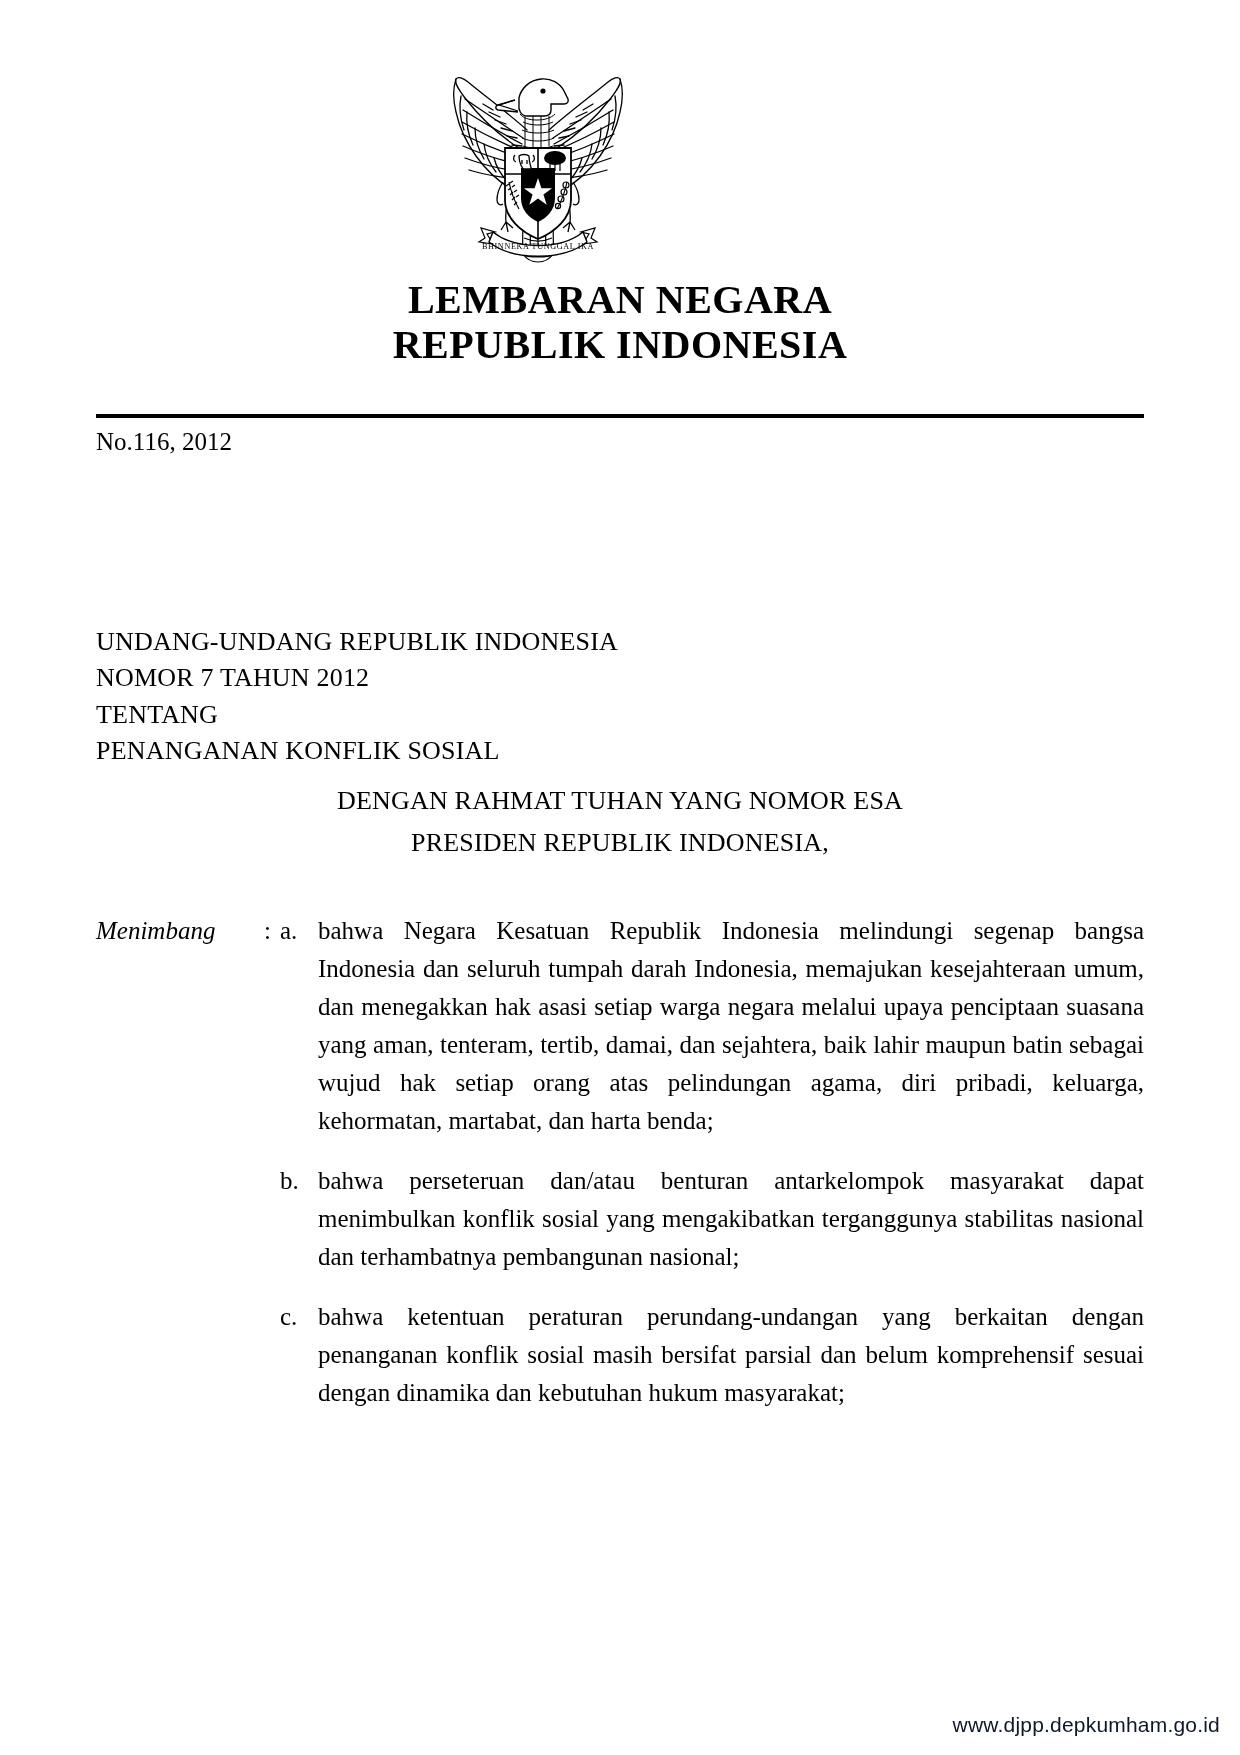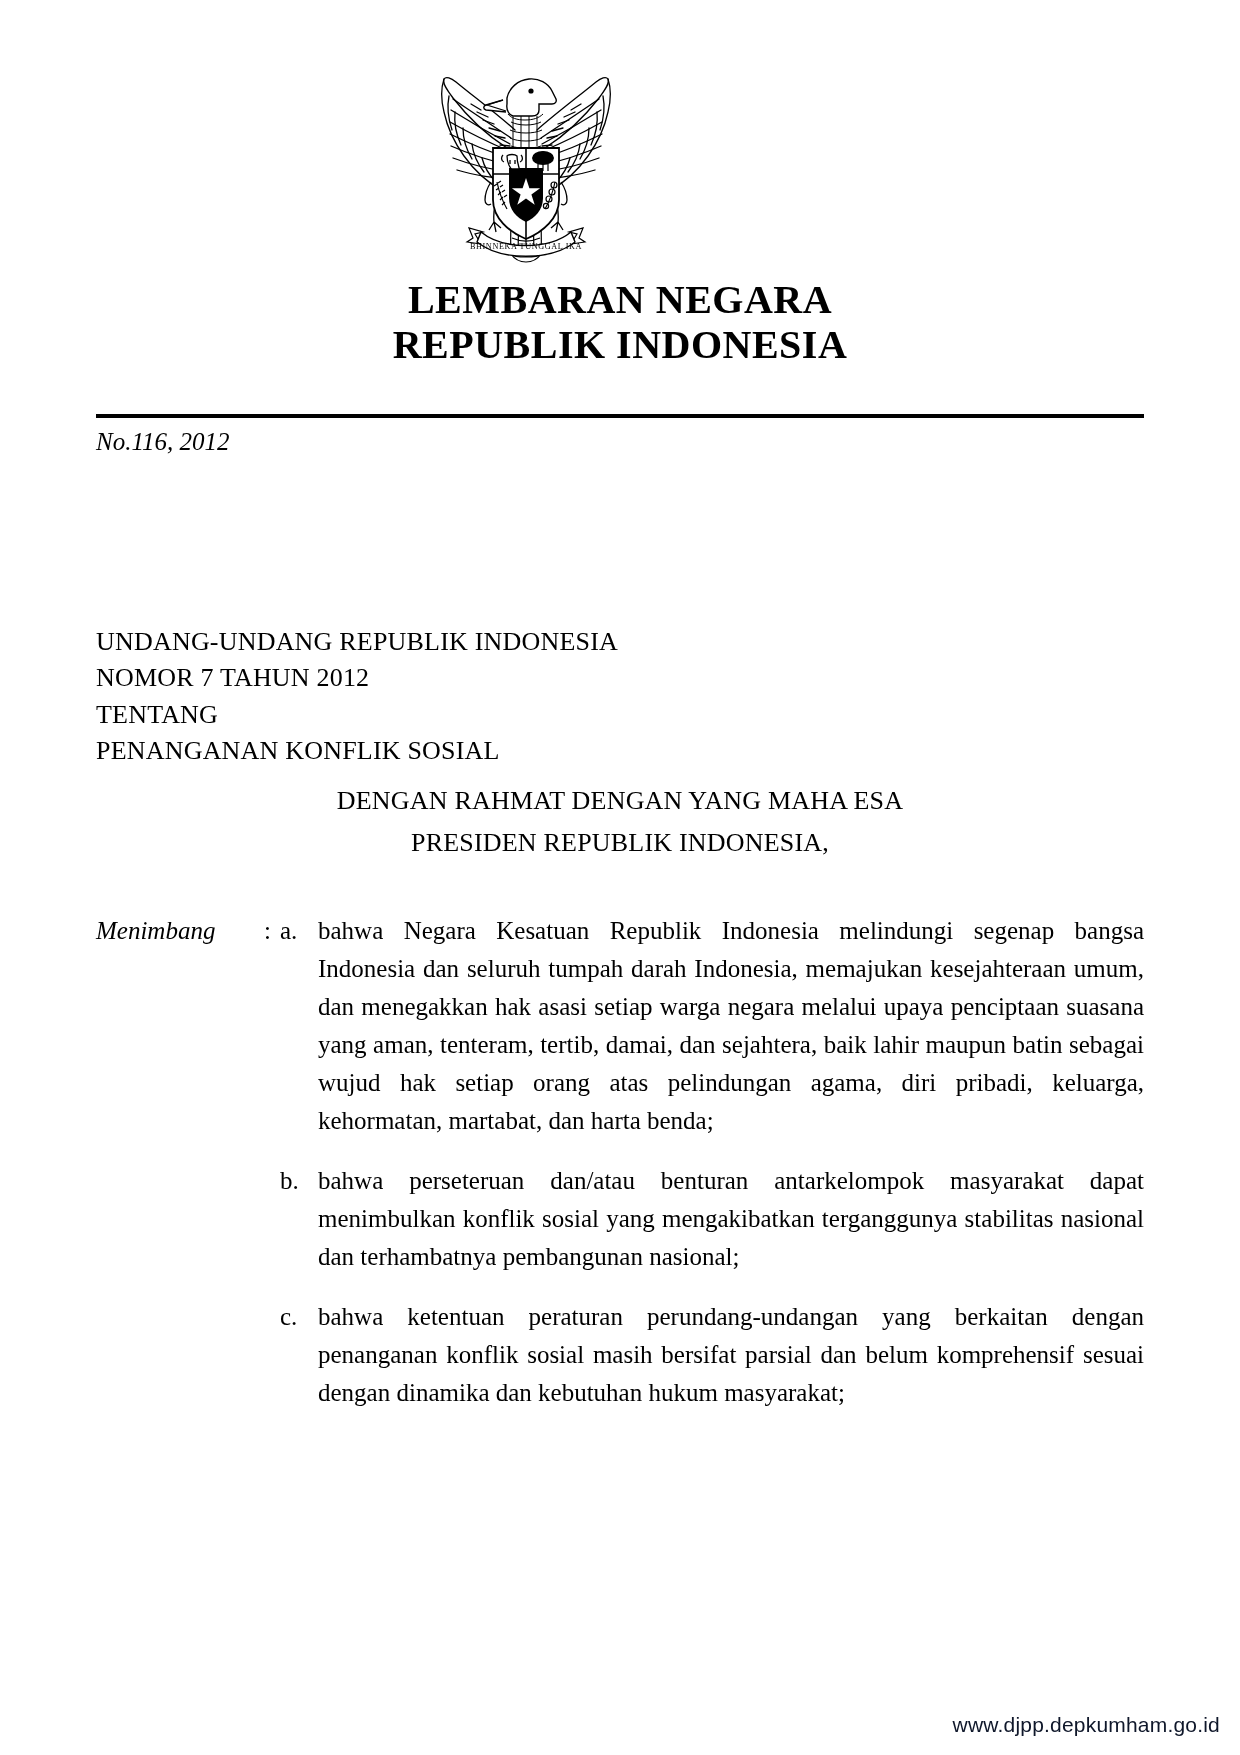--- a/index.html
+++ b/index.html
@@ -19,21 +19,21 @@
     margin: 0 auto;
     background: #ffffff;
     overflow: hidden;
     box-sizing: border-box;
   }
 
   
   .emblem-wrap {
     position: absolute;
     top: 52px;
-    left: 0;
+    left: 12px;
     width: 1052px;
     text-align: center;
   }
   .emblem {
     display: inline-block;
     width: 230px;
     height: 215px;
   }
   .emblem svg { display: block; width: 230px; height: 215px; }
 
@@ -65,21 +65,20 @@
   }
 
   
   .meta-row {
     position: absolute;
     top: 424px;
     left: 96px;
     width: 1048px;
     display: flex;
     align-items: flex-start;
-    font-style: italic;
   }
   .meta-no {
     width: 320px;
     flex: 0 0 320px;
     font-size: 25px;
     line-height: 1.45;
     white-space: nowrap;
   }
   .meta-subject {
     flex: 1 1 auto;
@@ -304,21 +303,21 @@
   </div>
 
   <div class="title-block">
     <div class="title-line">UNDANG-UNDANG REPUBLIK INDONESIA</div>
     <div class="title-line">NOMOR 7 TAHUN 2012</div>
     <div class="title-line">TENTANG</div>
     <div class="title-line">PENANGANAN KONFLIK SOSIAL</div>
   </div>
 
   <div class="enact-block">
-    <div class="enact-line">DENGAN RAHMAT DENGAN YANG MAHA ESA</div>
+    <div class="enact-line">DENGAN RAHMAT TUHAN YANG NOMOR ESA</div>
     <div class="enact-line">PRESIDEN REPUBLIK INDONESIA,</div>
   </div>
 
   <div class="considerations">
 
     <div class="cons-item">
       <div class="cons-label">Menimbang</div>
       <div class="cons-colon">:</div>
       <div class="cons-marker">a.</div>
       <div class="cons-text">bahwa Negara Kesatuan Republik Indonesia melindungi segenap bangsa Indonesia dan seluruh tumpah darah Indonesia, memajukan kesejahteraan umum, dan menegakkan hak asasi setiap warga negara melalui upaya penciptaan suasana yang aman, tenteram, tertib, damai, dan sejahtera, baik lahir maupun batin sebagai wujud hak setiap orang atas pelindungan agama, diri pribadi, keluarga, kehormatan, martabat, dan harta benda;</div>

